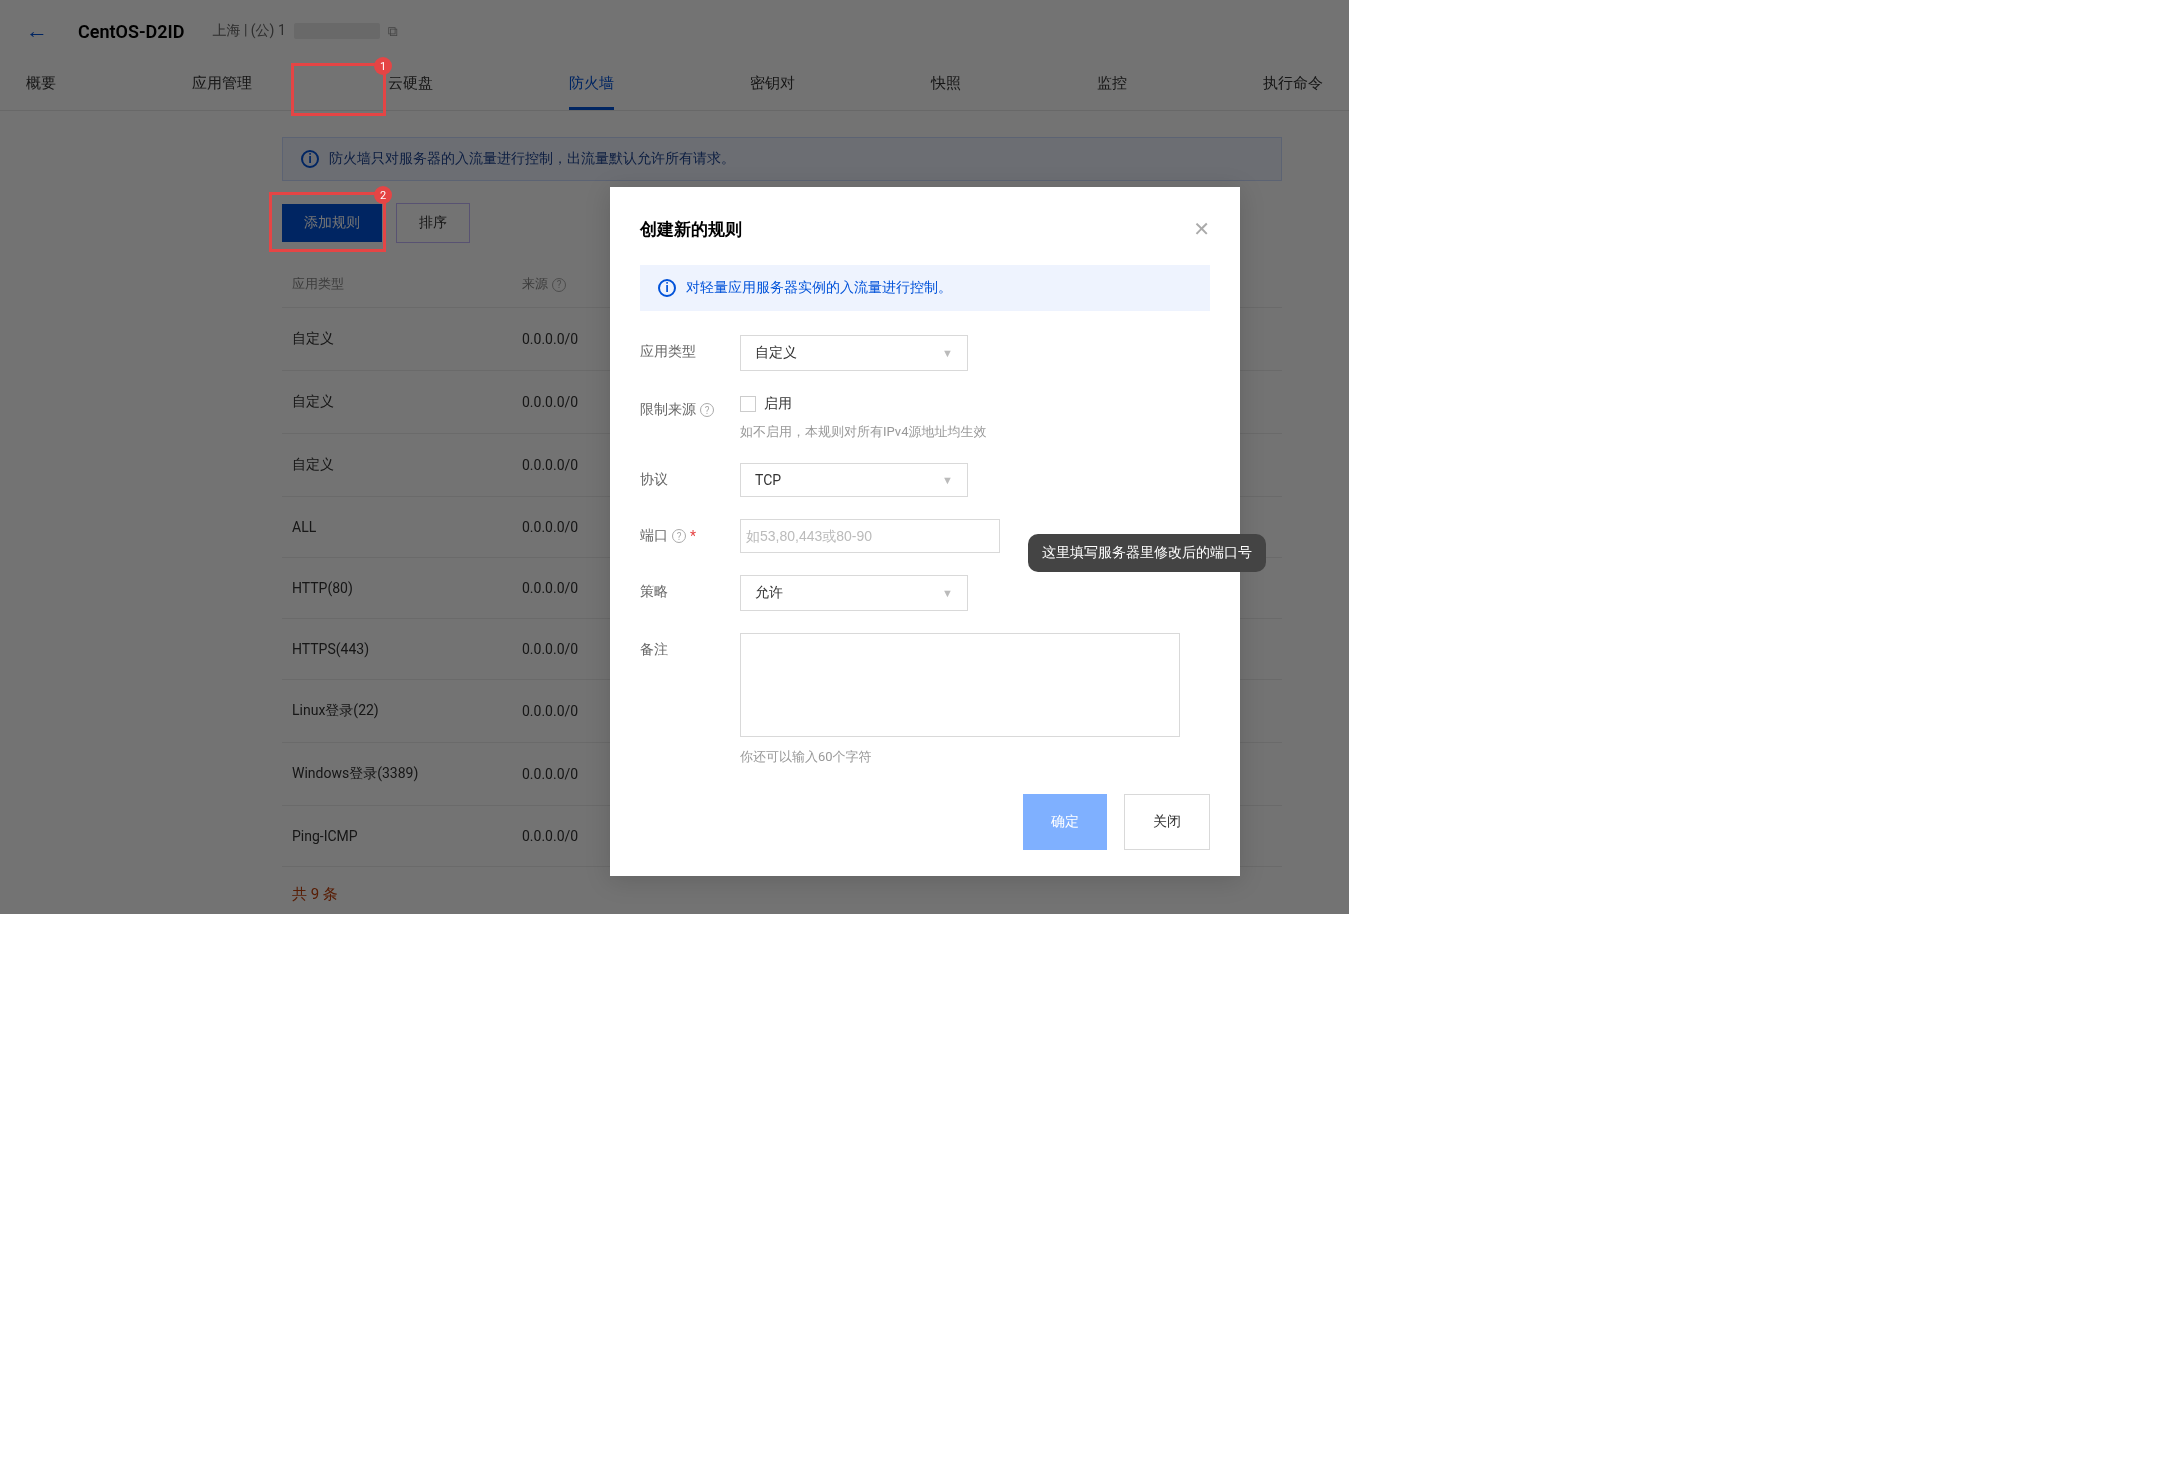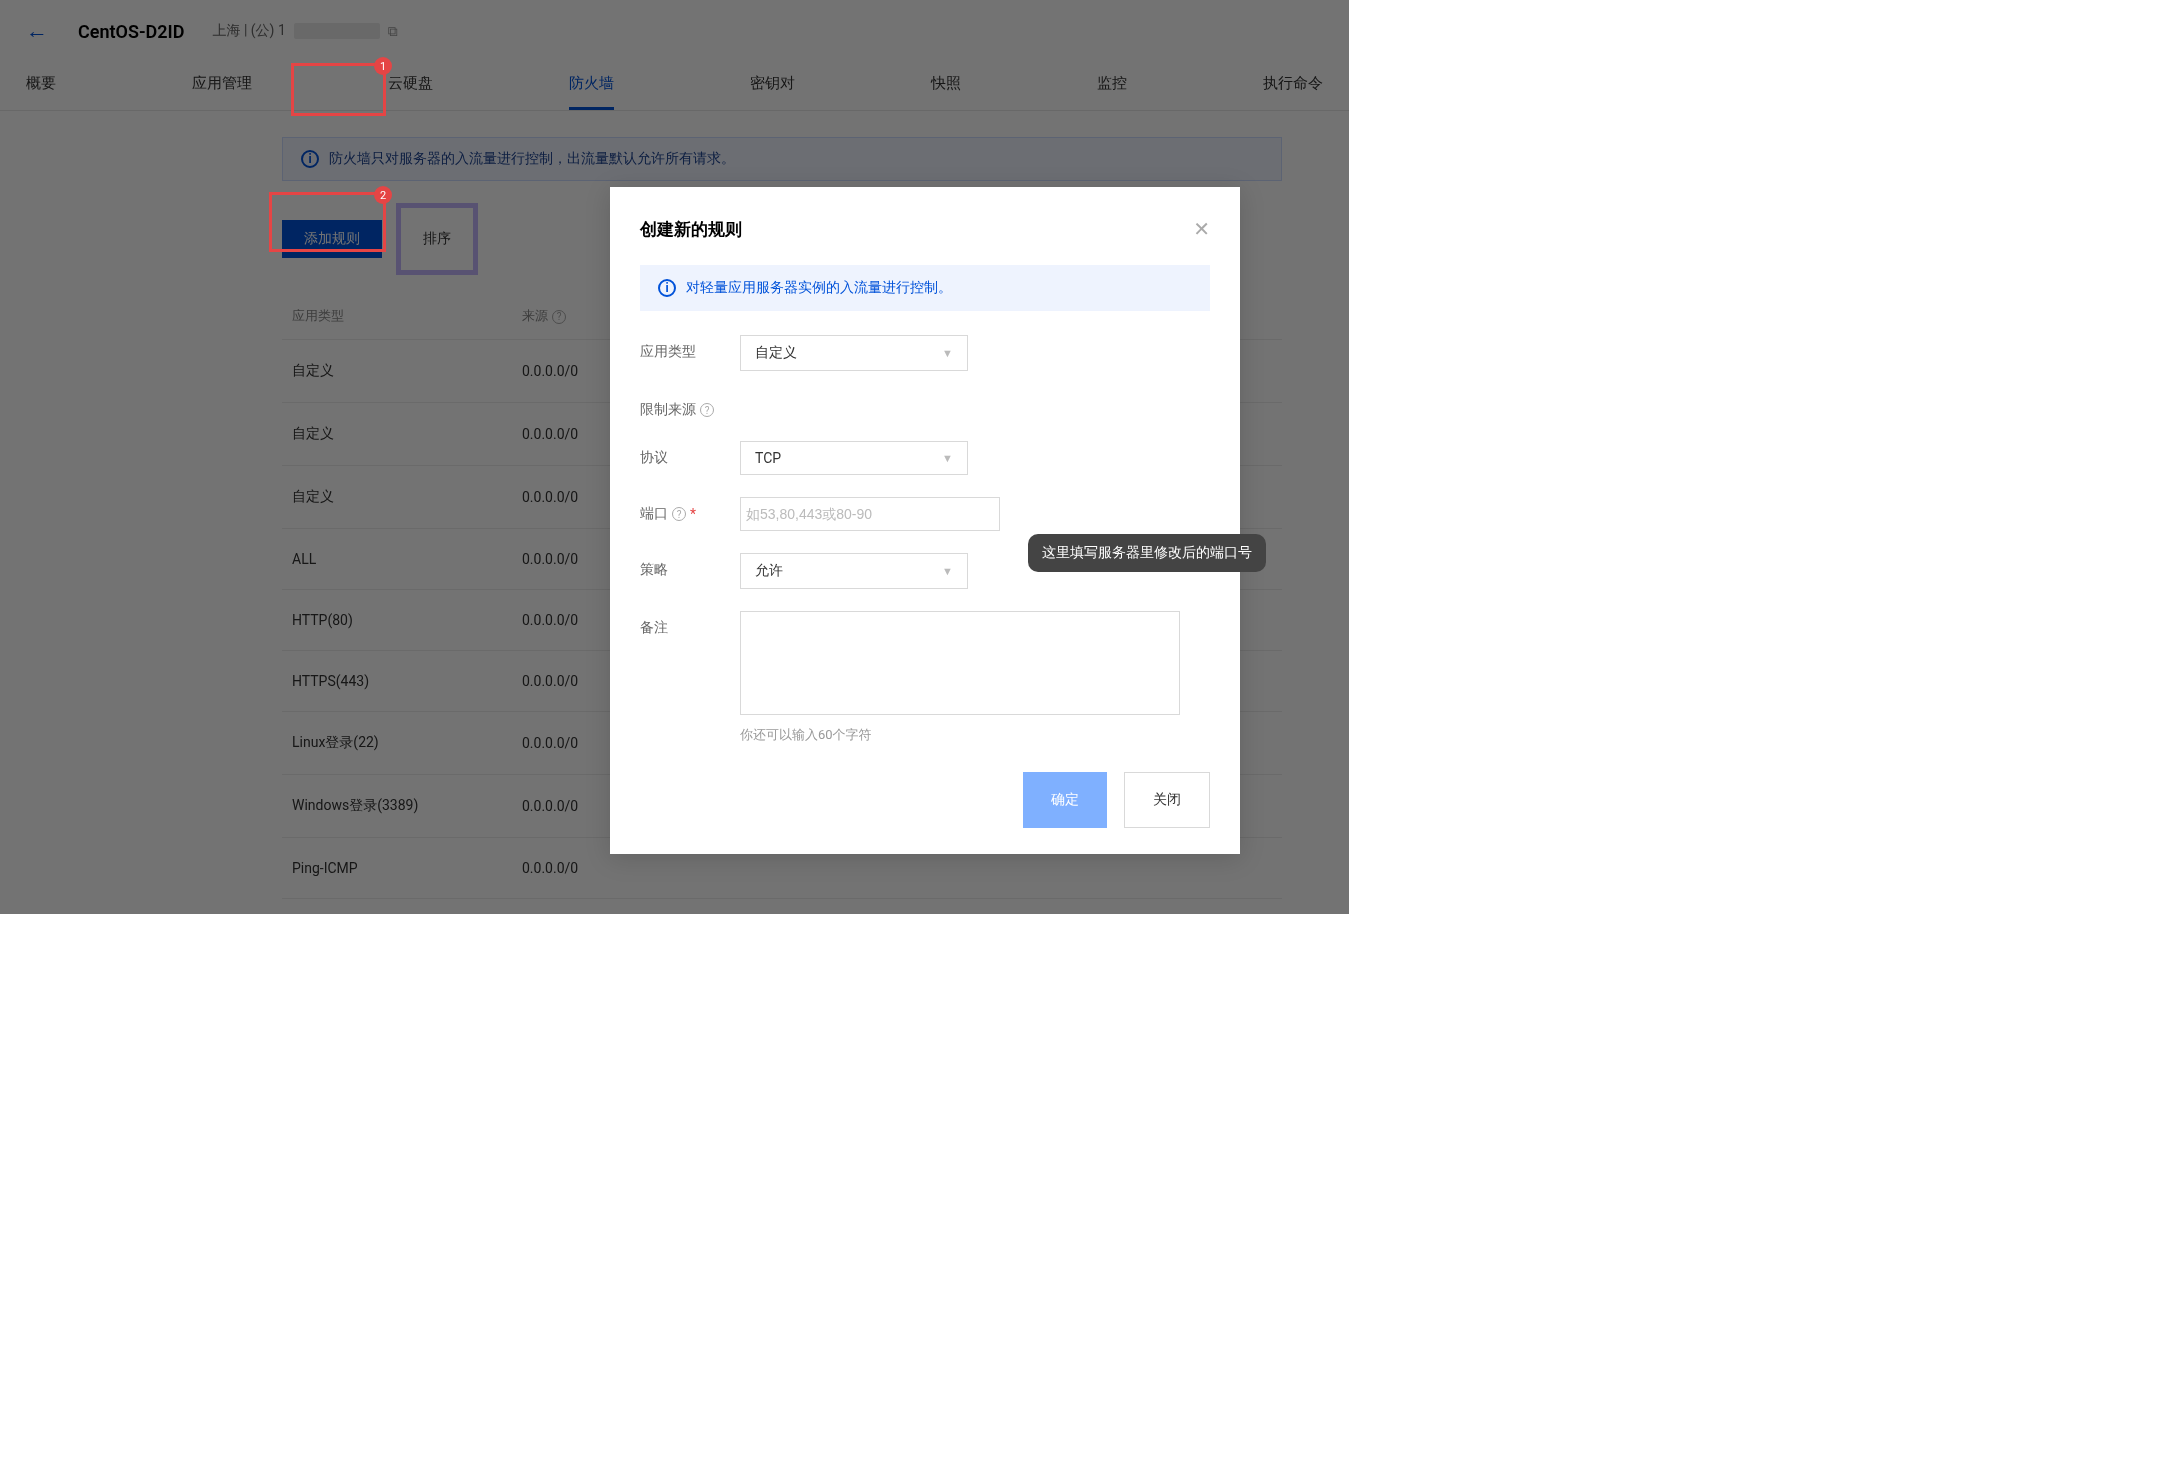--- a/index.html
+++ b/index.html
@@ -125,23 +125,23 @@
     .btn-primary {
       background: #0052d9;
       color: #fff;
       border: none;
       padding: 10px 22px;
       font-size: 14px;
       cursor: pointer;
     }
     .btn-secondary {
       background: #fff;
-      border: 5px solid #c4b5fd;
-      color: #333;
-      padding: 22px 22px;
+      border: 1px solid #c4b5fd;
+      color: #333;
+      padding: 10px 22px;
       font-size: 14px;
       cursor: pointer;
     }
 
     
     .table {
       width: 100%;
       border-collapse: collapse;
     }
     .table th {
@@ -462,20 +462,27 @@
           <span class="select-caret">▼</span>
         </div>
       </div>
     </div>
 
     <div class="form-row">
       <div class="form-label">
         <span>限制来源</span>
         <span class="label-help">?</span>
       </div>
+      <div class="form-control">
+        <div class="checkbox-row">
+          <div class="checkbox"></div>
+          <span>启用</span>
+        </div>
+        <div class="hint">如不启用，本规则对所有IPv4源地址均生效</div>
+      </div>
     </div>
 
     <div class="form-row">
       <div class="form-label">协议</div>
       <div class="form-control">
         <div class="select-box">
           <span>TCP</span>
           <span class="select-caret">▼</span>
         </div>
       </div>

